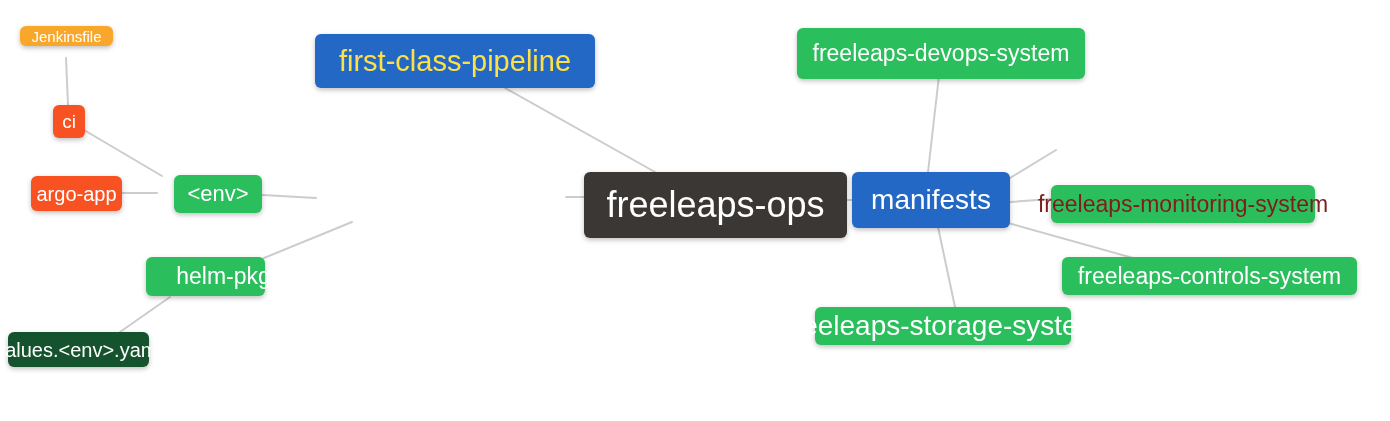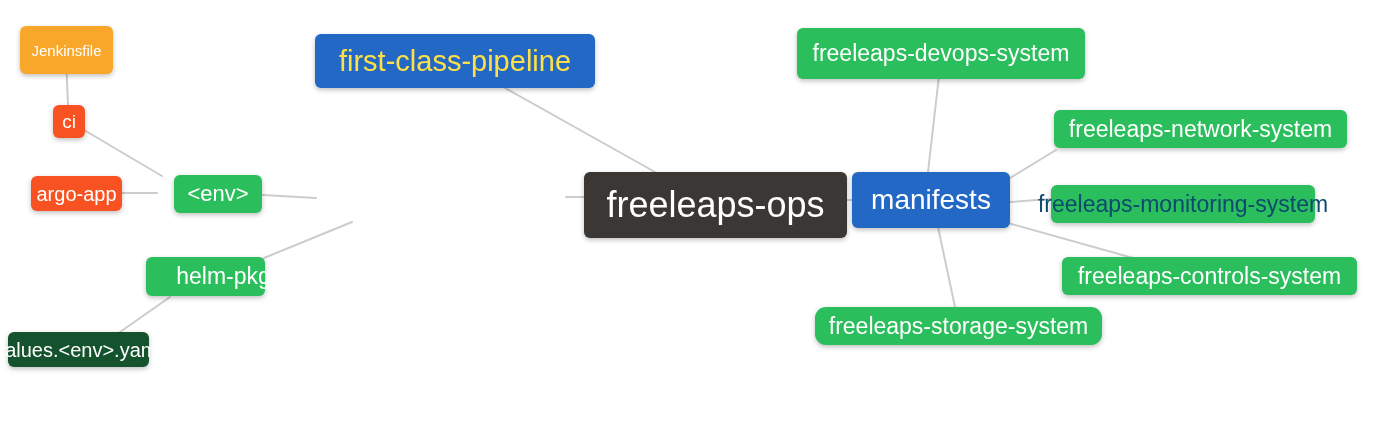--- a/index.html
+++ b/index.html
@@ -46,27 +46,26 @@
       <line x1="566" y1="197" x2="584" y2="197" stroke="#CCCCCC" stroke-width="2" stroke-linecap="round"></line>
       <line x1="505" y1="88" x2="655" y2="172" stroke="#CCCCCC" stroke-width="2" stroke-linecap="round"></line>
       <line x1="847" y1="200" x2="852" y2="200" stroke="#CCCCCC" stroke-width="2" stroke-linecap="round"></line>
       <line x1="928" y1="172" x2="940" y2="67" stroke="#CCCCCC" stroke-width="2" stroke-linecap="round"></line>
       <line x1="1010" y1="178" x2="1056" y2="150" stroke="#CCCCCC" stroke-width="2" stroke-linecap="round"></line>
       <line x1="1010" y1="202" x2="1051" y2="199" stroke="#CCCCCC" stroke-width="2" stroke-linecap="round"></line>
       <line x1="1008" y1="223" x2="1133" y2="258" stroke="#CCCCCC" stroke-width="2" stroke-linecap="round"></line>
       <line x1="938" y1="227" x2="955" y2="307" stroke="#CCCCCC" stroke-width="2" stroke-linecap="round"></line>
     </svg>
 
-<div class="node" style="left: 20px; top: 26px; width: 93px; height: 48px; font-size: 15px; background: rgb(249, 167, 43); color: rgb(255, 255, 255);">Jenkinsfile</div>
+<div class="node" style="left: 20px; top: 26px; width: 93px; height: 20px; font-size: 15px; background: rgb(249, 167, 43); color: rgb(255, 255, 255);">Jenkinsfile</div>
     <div class="node" style="left: 53px; top: 105px; width: 32px; height: 33px; font-size: 19px; background: rgb(249, 82, 34); color: rgb(255, 255, 255);">ci</div>
     <div class="node" style="left: 31px; top: 176px; width: 91px; height: 35px; font-size: 20px; background: rgb(249, 82, 34); color: rgb(255, 255, 255);">argo-app</div>
     <div class="node" style="left: 157px; top: 175px; width: 88px; height: 38px; font-size: 22px; background: rgb(43, 190, 92); color: rgb(255, 255, 255); margin-left: 17px;">&lt;env&gt;</div>
     <div class="node" style="left: 146px; top: 257px; width: 119px; height: 39px; font-size: 23px; background: rgb(43, 190, 92); color: rgb(255, 255, 255); padding-left: 36px;">helm-pkg</div>
     <div class="node" style="left: 8px; top: 332px; width: 141px; height: 35px; font-size: 20px; background: #14532d; color: rgb(255, 255, 255);">values.&lt;env&gt;.yaml</div>
     <div class="node" style="left: 315px; top: 34px; width: 280px; height: 54px; font-size: 29px; background: rgb(35, 104, 196); color: #fde047;">first-class-pipeline</div>
     <div class="node" style="left: 584px; top: 172px; width: 263px; height: 66px; font-size: 36px; background: rgb(59, 55, 52); color: rgb(255, 255, 255);">freeleaps-ops</div>
     <div class="node" style="left: 852px; top: 172px; width: 158px; height: 56px; font-size: 28px; background: rgb(35, 104, 196); color: rgb(255, 255, 255);">manifests</div>
     <div class="node" style="left: 797px; top: 28px; width: 288px; height: 51px; font-size: 23px; background: rgb(43, 190, 92); color: rgb(255, 255, 255);">freeleaps-devops-system</div>
-    <div class="node" style="left: 1054px; top: 110px; width: 293px; height: 38px; font-size: 23px; background: rgb(43, 190, 92); color: rgb(255, 255, 255);">freeleaps-network-system</div>
-    <div class="node" style="left: 1051px; top: 185px; width: 264px; height: 38px; font-size: 23px; background: rgb(43, 190, 92); color: #0c4a6e; text-align: center;">freeleaps-monitoring-system</div>
+    <div class="node" style="left: 1051px; top: 185px; width: 264px; height: 38px; font-size: 23px; background: rgb(43, 190, 92); color: #7f1d1d; text-align: center;">freeleaps-monitoring-system</div>
     <div class="node" style="left: 1062px; top: 257px; width: 295px; height: 38px; font-size: 23px; background: rgb(43, 190, 92); color: rgb(255, 255, 255);">freeleaps-controls-system</div>
-    <div class="node" style="left: 815px; top: 307px; width: 287px; height: 38px; font-size: 23px; background: rgb(43, 190, 92); color: rgb(255, 255, 255); border-radius: 11px;">freeleaps-storage-system</div>
+    <div class="node" style="left: 815px; top: 307px; width: 256px; height: 38px; font-size: 28px; background: rgb(43, 190, 92); color: rgb(255, 255, 255);">freeleaps-storage-system</div>
   </div>
 
 </body></html>

